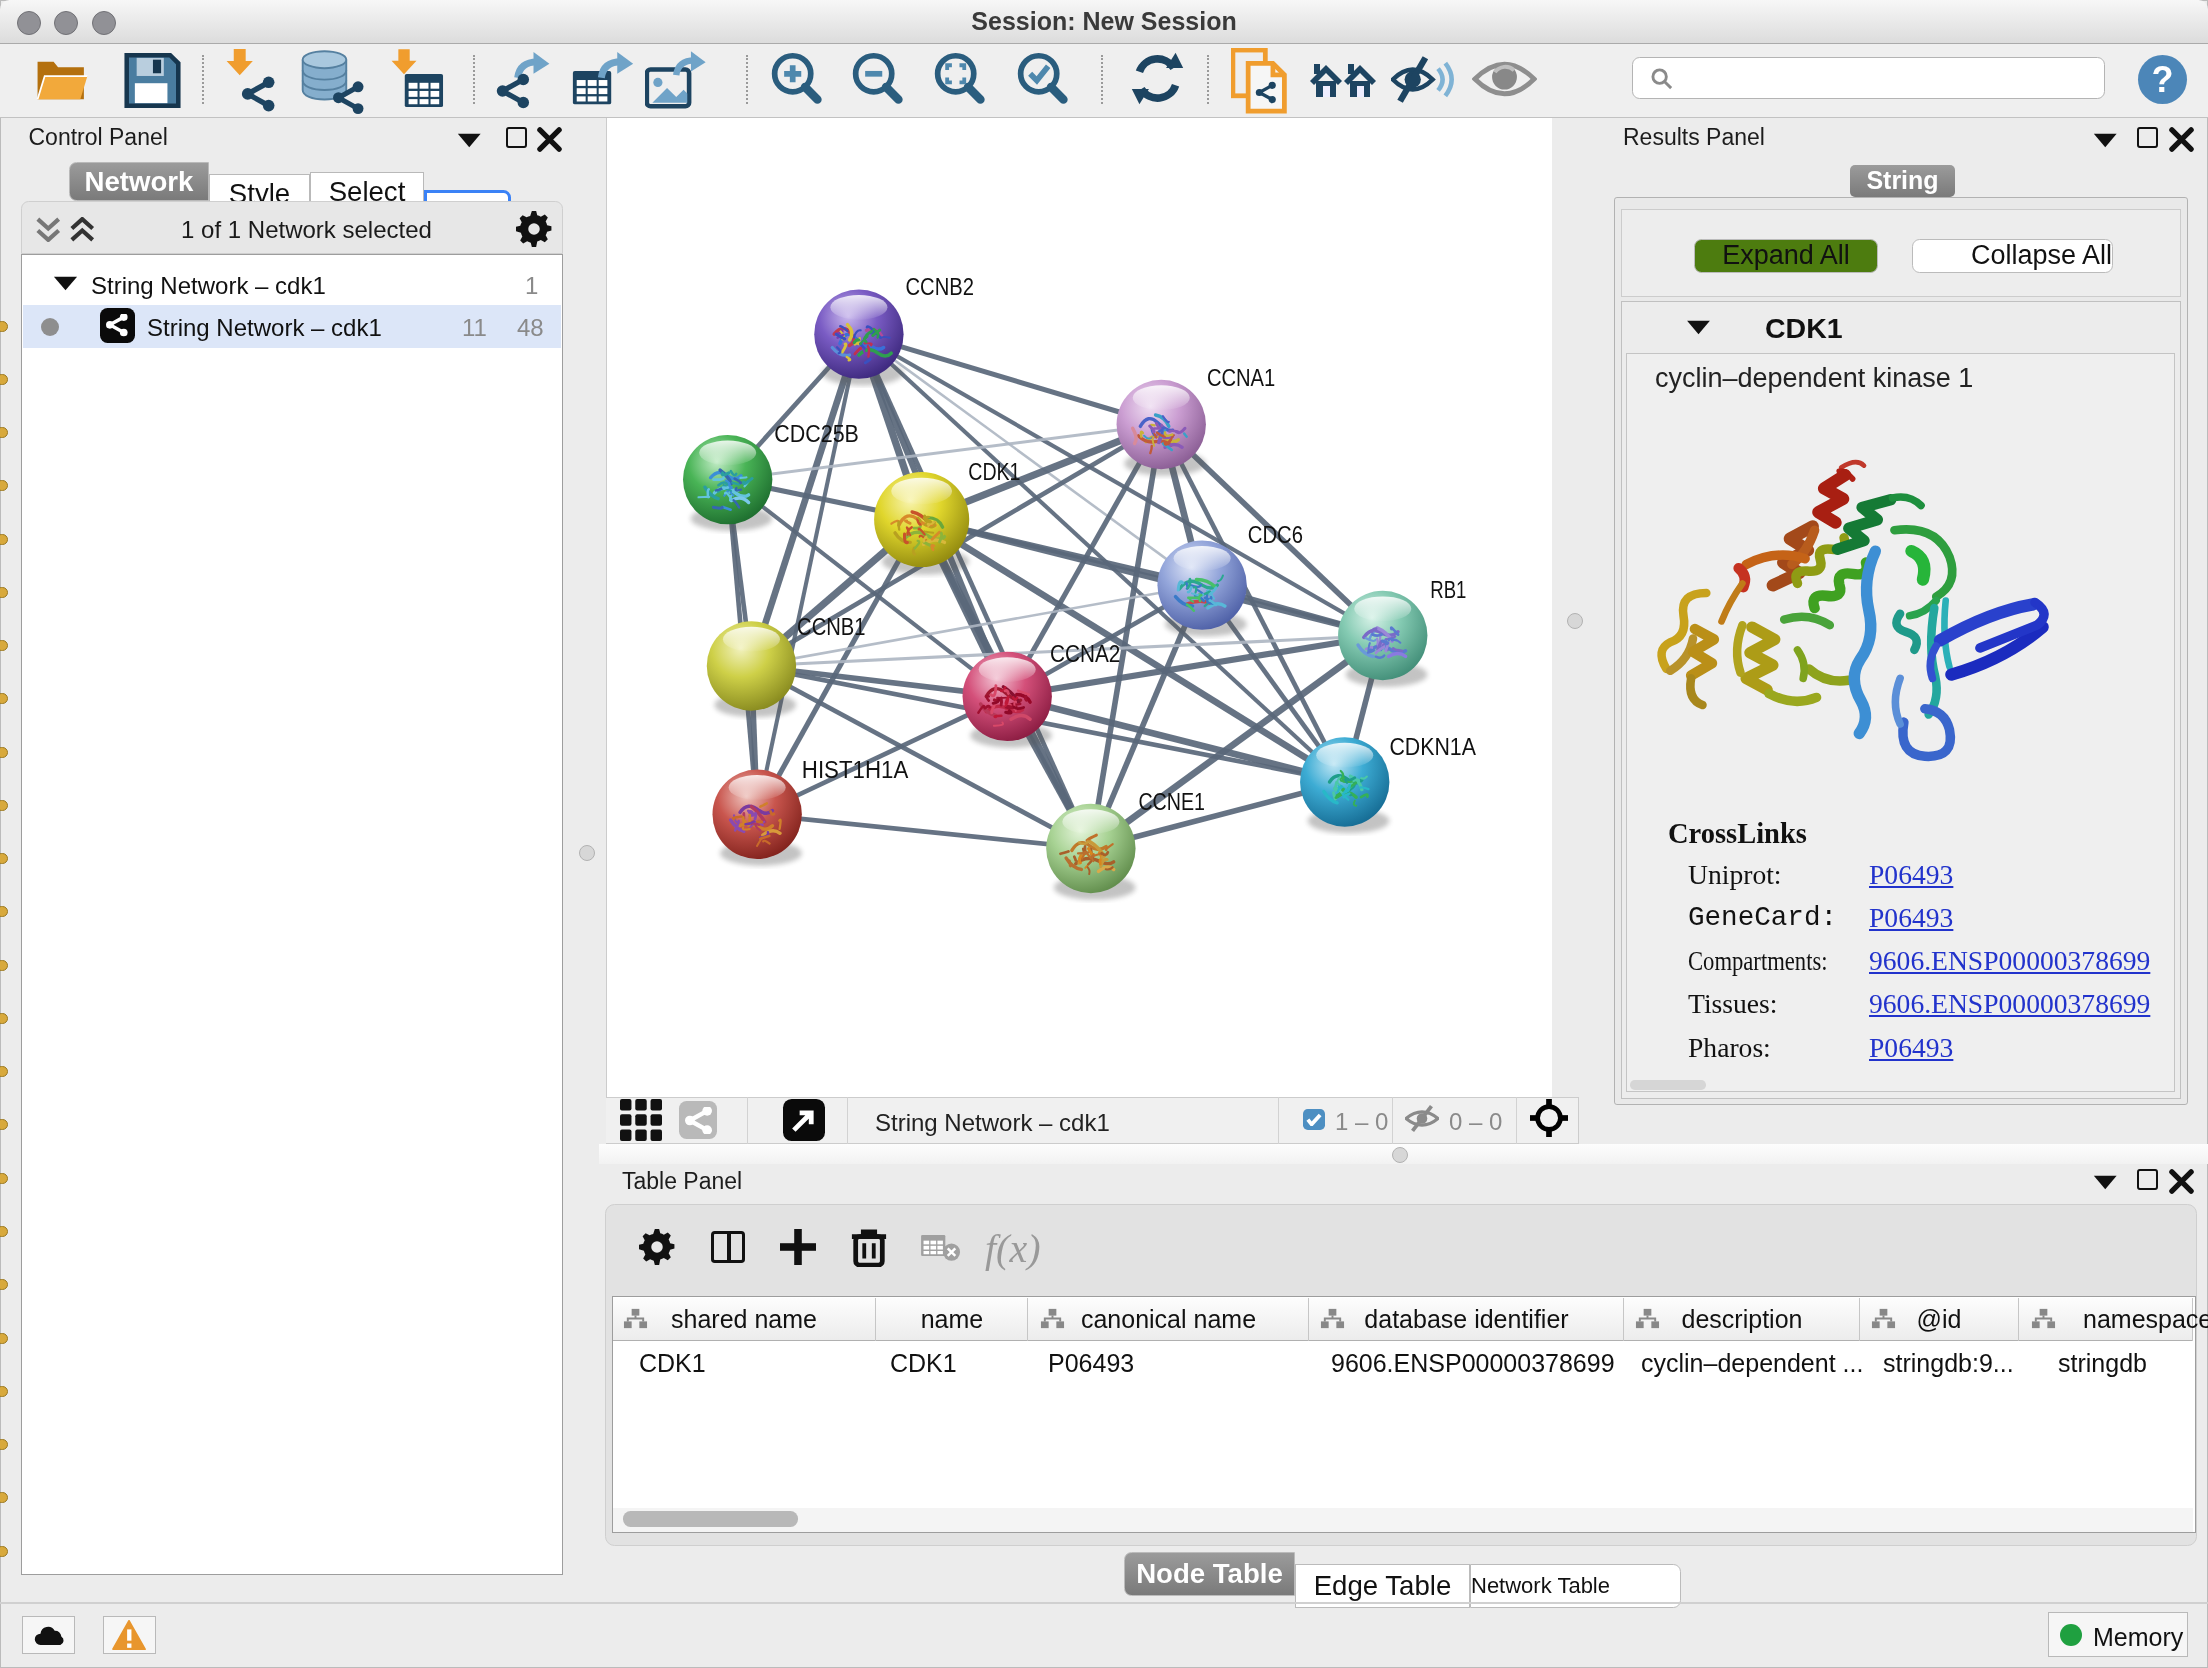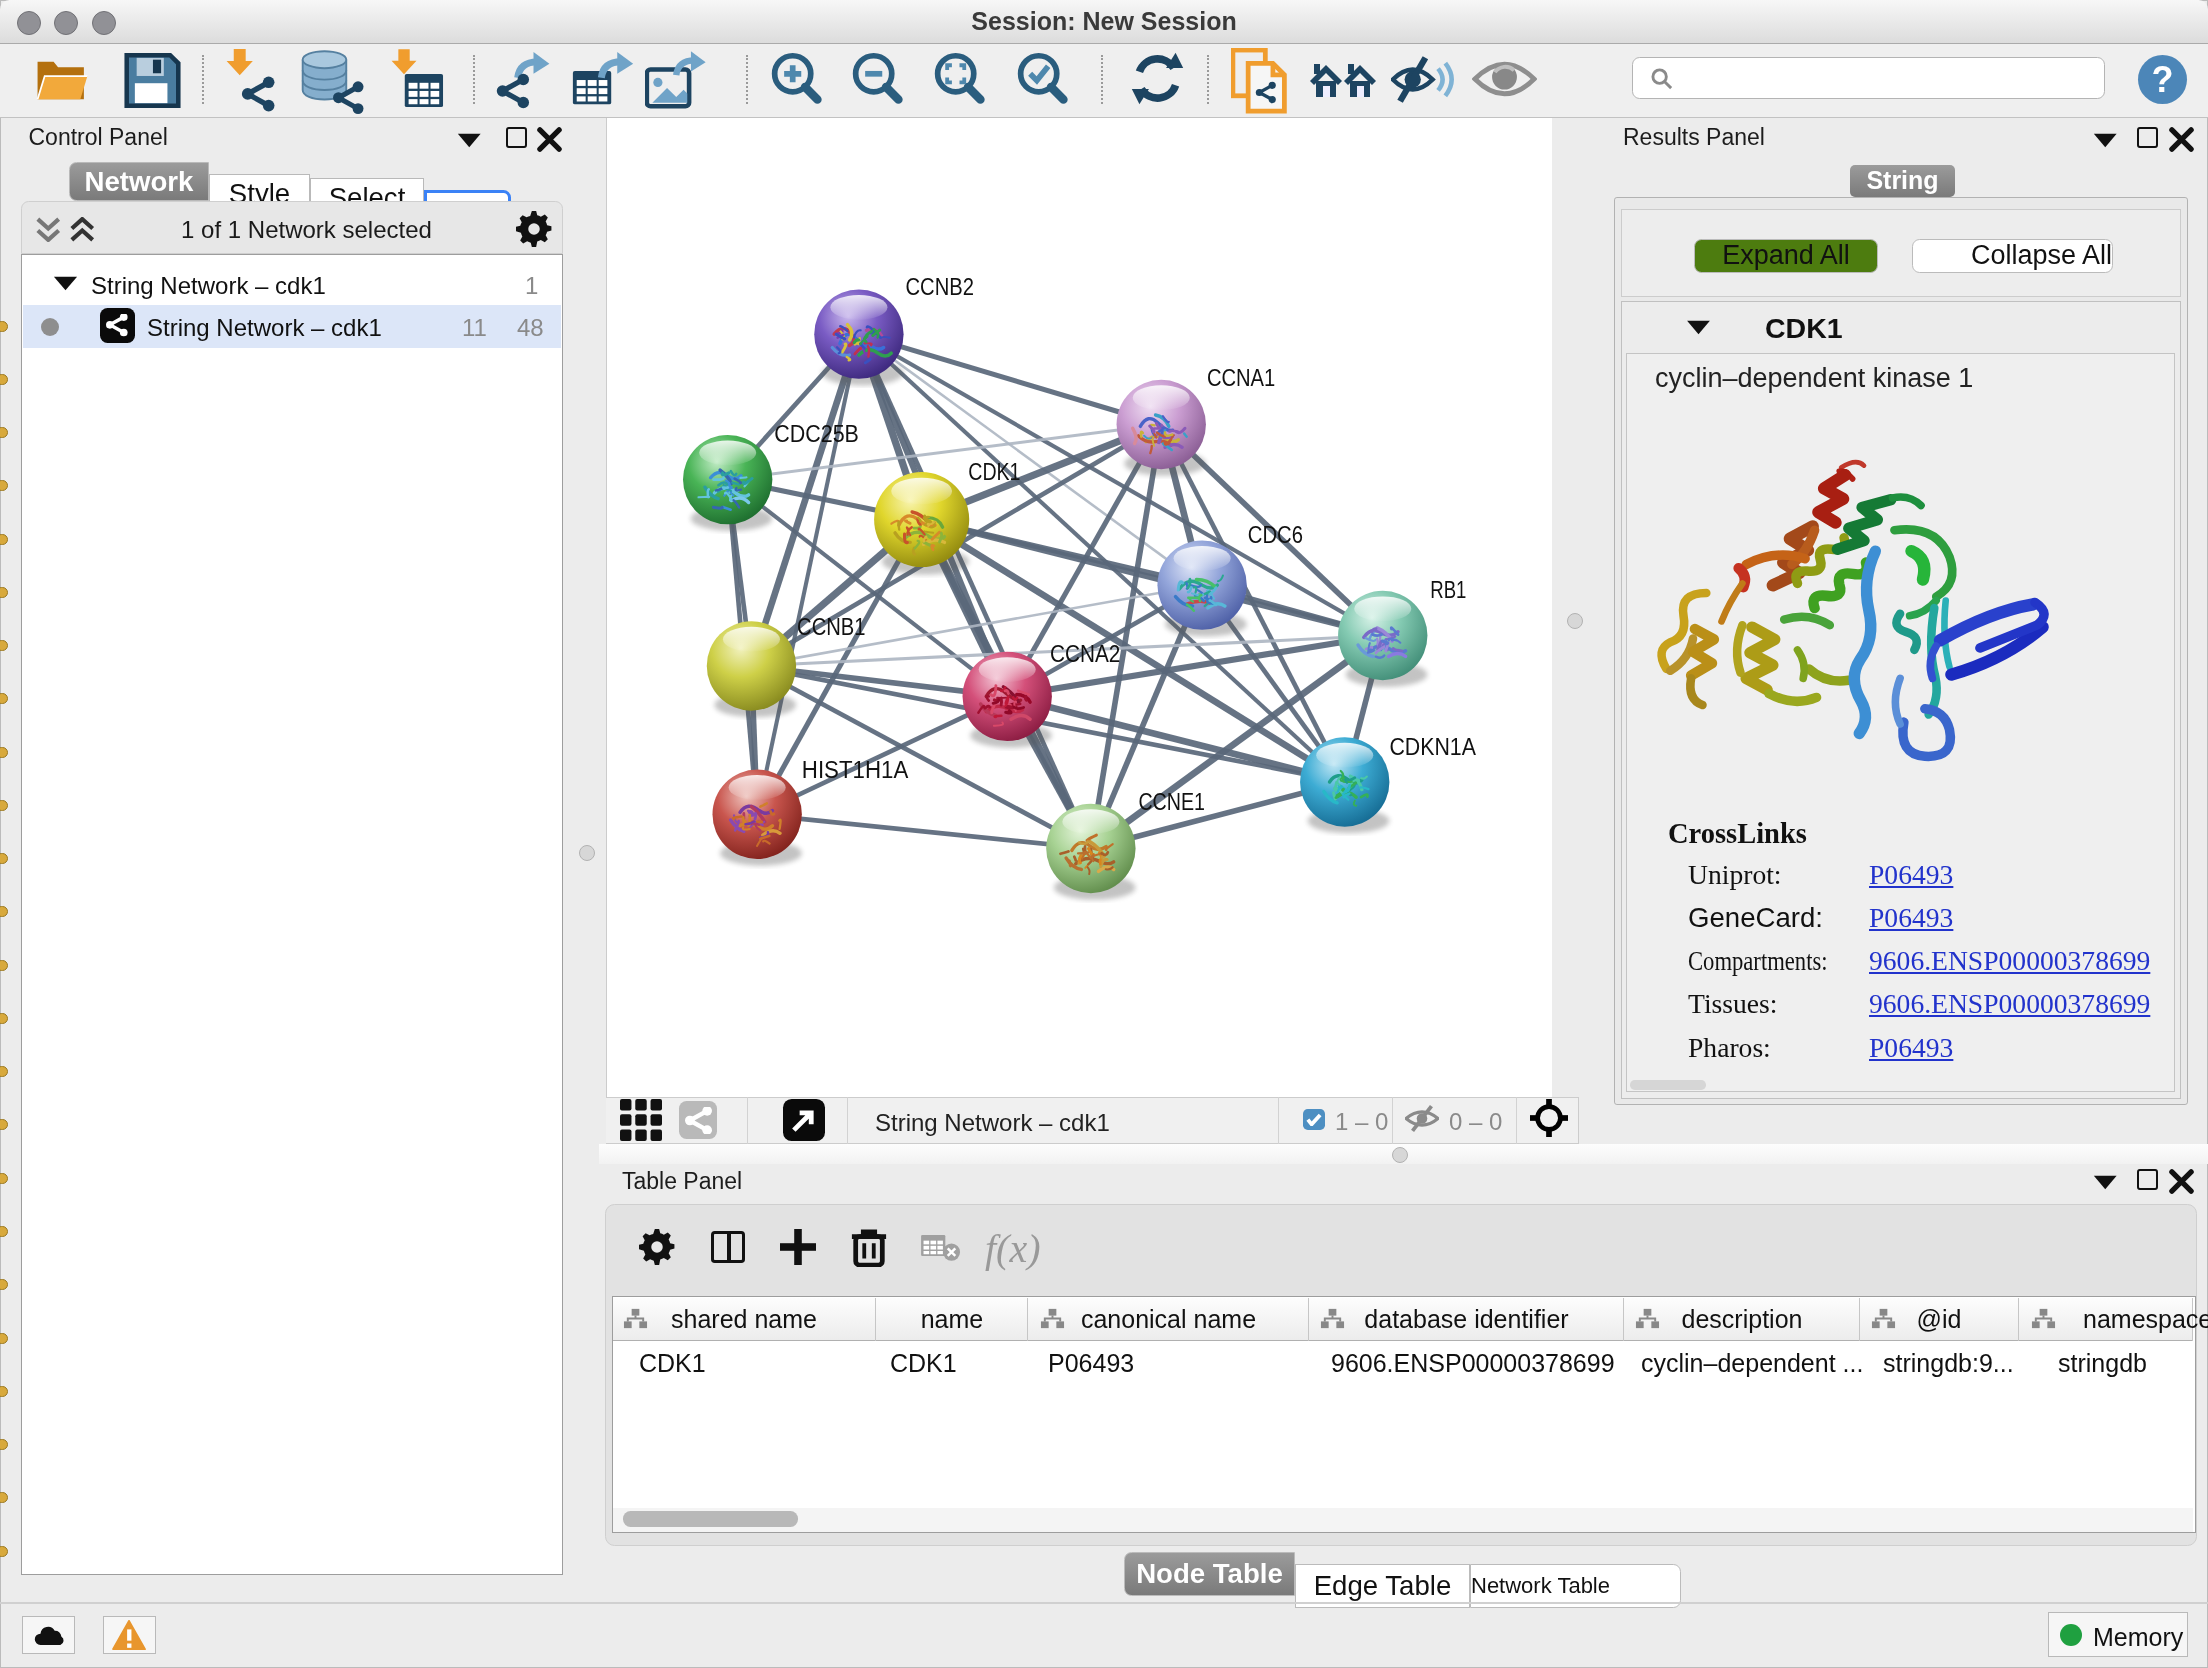--- a/index.html
+++ b/index.html
@@ -766,21 +766,21 @@
 <div class="abs panel-title" style="left:28.5px;top:124px">Control Panel</div>
 <svg style="position:absolute;left:455px;top:131px" width="28.5" height="19" viewBox="0 0 28 20">
     <path d="M2 3 L26 3 L14 17 Z" fill="#111"></path>
   </svg>
 <div class="abs" style="left:506px;top:127px;width:21px;height:21px;border:2.9px solid #111;border-radius:2.9px"></div>
 <svg style="position:absolute;left:537px;top:127px" width="25" height="25" viewBox="0 0 26 26">
     <path d="M3 3 L23 23 M23 3 L3 23" stroke="#111" stroke-width="5.5" stroke-linecap="round"></path>
   </svg>
 <div class="abs graytab" style="left:69px;top:162px;width:140px;height:39px;border-radius:7.6px 0 0 7.6px;border:1px solid #b9b9b9;font-size:27.6px;text-align:center;line-height:37px">Network</div>
 <div class="abs whitetab" style="left:209px;top:162px;width:101px;height:39px;;border:1px solid #b9b9b9;font-size:27.6px;text-align:center;line-height:37px">Style</div>
-<div class="abs whitetab" style="left:310px;top:166px;width:114px;height:39px;;border:1px solid #b9b9b9;font-size:27.6px;text-align:center;line-height:37px">Select</div>
+<div class="abs whitetab" style="left:310px;top:160px;width:114px;height:39px;;border:1px solid #b9b9b9;font-size:27.6px;text-align:center;line-height:37px">Select</div>
 <div class="abs whitetab" style="left:424px;top:178px;width:87px;height:39px;border-radius:0 7.6px 7.6px 0;border:3px solid #3b82f6;font-size:27.6px;text-align:center;line-height:37px">Sets</div>
 <div class="abs" style="left:21px;top:201px;width:542px;height:53px;background:#e7e7e7;border:1px solid #cfcfcf;border-radius:7.6px 7.6px 0 0"></div>
 <svg style="position:absolute;left:34px;top:217px" width="28.5" height="25" viewBox="0 0 26 24">
     <path d="M3 2 l10 9 10-9 M3 13 l10 9 10-9" stroke="#777" stroke-width="4" fill="none"></path>
   </svg>
 <svg style="position:absolute;left:68px;top:217px" width="28.5" height="25" viewBox="0 0 26 24">
     <path d="M3 11 l10-9 10 9 M3 22 l10-9 10 9" stroke="#333" stroke-width="4" fill="none"></path>
   </svg>
 <div class="abs" style="left:126px;top:216px;width:361px;text-align:center;font-size:24px;color:#1a1a1a">1 of 1 Network selected</div>
 <svg style="position:absolute;left:516px;top:211px" width="36" height="36" viewBox="0 0 50 50">
@@ -887,21 +887,21 @@
       <path d="M312 248 q56 -16 96 -50" stroke="#1b2bbf" stroke-width="13"></path>
       <path d="M400 172 q18 12 2 24 l-60 24" stroke="#2336c8" stroke-width="10"></path>
       <path d="M296 218 q-10 16 -4 34" stroke="#3350d0" stroke-width="8"></path>
       <path d="M262 298 q-6 34 22 36 q32 2 26 -28 q-5 -20 -26 -22" stroke="#3a66cc" stroke-width="10"></path>
       <path d="M258 252 q-10 26 0 48" stroke="#5b8fd8" stroke-width="8"></path>
     </g>
   </svg>
 <div class="abs" style="left:1668px;top:818px;font-family:'Liberation Serif',serif;font-size:28.5px;font-weight:bold;color:#111">CrossLinks</div>
 <div class="abs" style="left:1688px;top:859px;font-family:'Liberation Serif',serif;font-size:27.6px;color:#111;">Uniprot:</div>
 <div class="abs" style="left:1869px;top:859px;font-family:'Liberation Serif',serif;font-size:27.6px;color:#2233cc;text-decoration:underline">P06493</div>
-<div class="abs" style="left:1688px;top:902px;font-family:Liberation Sans, sans-serif;font-size:27.6px;color:#111;">GeneCard:</div>
+<div class="abs" style="left:1688px;top:902px;font-family:Liberation Mono, monospace;font-size:27.6px;color:#111;">GeneCard:</div>
 <div class="abs" style="left:1869px;top:902px;font-family:'Liberation Serif',serif;font-size:27.6px;color:#2233cc;text-decoration:underline">P06493</div>
 <div class="abs" style="left:1688px;top:945px;font-family:'Liberation Serif',serif;font-size:27.6px;color:#111;transform:scaleX(0.82);transform-origin:left top;">Compartments:</div>
 <div class="abs" style="left:1869px;top:945px;font-family:'Liberation Serif',serif;font-size:27.6px;color:#2233cc;text-decoration:underline">9606.ENSP00000378699</div>
 <div class="abs" style="left:1688px;top:988px;font-family:'Liberation Serif',serif;font-size:27.6px;color:#111;">Tissues:</div>
 <div class="abs" style="left:1869px;top:988px;font-family:'Liberation Serif',serif;font-size:27.6px;color:#2233cc;text-decoration:underline">9606.ENSP00000378699</div>
 <div class="abs" style="left:1688px;top:1032px;font-family:'Liberation Serif',serif;font-size:27.6px;color:#111;">Pharos:</div>
 <div class="abs" style="left:1869px;top:1032px;font-family:'Liberation Serif',serif;font-size:27.6px;color:#2233cc;text-decoration:underline">P06493</div>
 <div class="abs" style="left:1630px;top:1080px;width:76px;height:9.5px;background:#d6d6d6;border-radius:4.8px"></div>
 <div class="abs" style="left:1567px;top:613px;width:16px;height:16px;border-radius:50%;background:#d7d7d7;border:1px solid #b2b2b2"></div>
 <div class="abs panel-title" style="left:622px;top:1168px">Table Panel</div>

